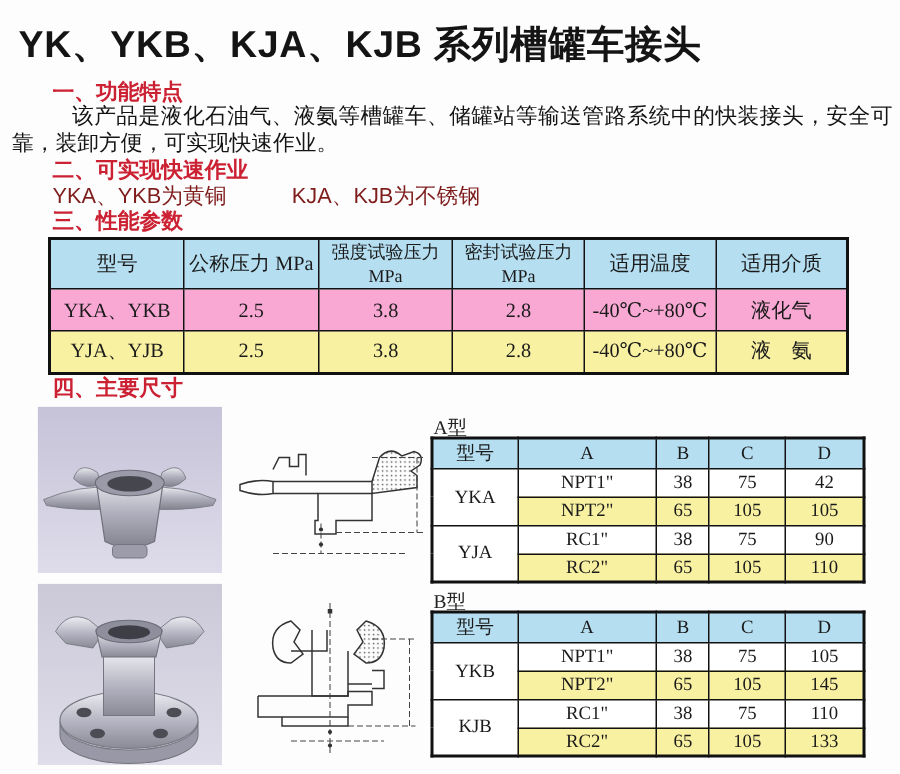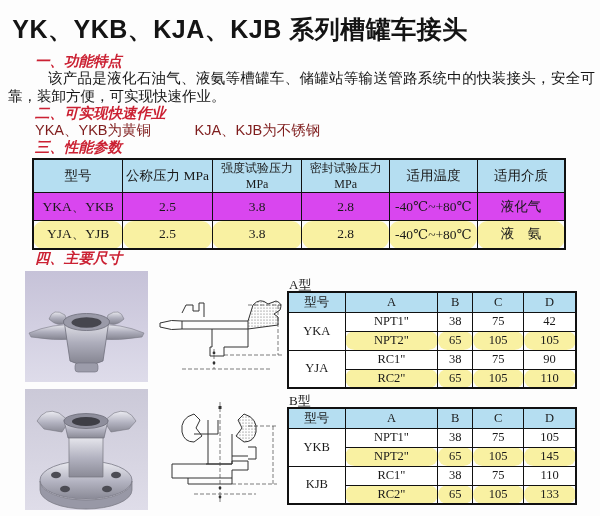--- a/index.html
+++ b/index.html
@@ -10,21 +10,21 @@
     font-family:"Liberation Sans","DejaVu Sans",sans-serif;
     color:#1a1a1a;
   }
   .abs { position:absolute; }
 
   .page-title {
     top:13px; left:0; width:480px; text-align:center;
     font-size:25px; font-weight:bold; color:#141414; letter-spacing:0.5px;
   }
   .sec-heading {
-    color:#cb2133; font-weight:bold; font-size:14.5px; white-space:nowrap;font-style:italic;
+    color:#cb2133; font-weight:bold; font-size:14.5px; white-space:nowrap;
   }
   .body-par {
     left:8px; top:70px; width:587px;
     font-size:14.5px; line-height:17.5px; text-indent:40px; color:#141414;
     text-align:justify;
   }
   .materials-line {
     left:35px; top:121px; font-size:14.5px; color:#7f1d1d; white-space:pre;
   }
 
@@ -35,22 +35,22 @@
     font-family:"Liberation Serif","DejaVu Serif",serif;
     font-size:13.5px;
   }
   .perf-table th, .perf-table td {
     border:1px solid #111; text-align:center; vertical-align:middle;
     height:28px; padding:0 2px;
   }
   .perf-table { border:2px solid #111; }
   .perf-table th { background:#b5def1; font-weight:normal; }
   .perf-table th.small { font-size:12px;margin-left:32px; }
-  .row-yellow td { background:#f9f1a2;border-radius:11px; }
-  .row-white  td { background:#d946ef; }
+  .row-yellow td { background:#f9f1a2; }
+  .row-white  td { background:#f9a8d4; }
 
   
   .dim-label {
     font-family:"Liberation Serif","DejaVu Serif",serif;
     font-size:13px; color:#222;
   }
   .dim-table {
     width:290px; border:2px solid #111;
     font-family:"Liberation Serif","DejaVu Serif",serif;
     font-size:12.5px;

